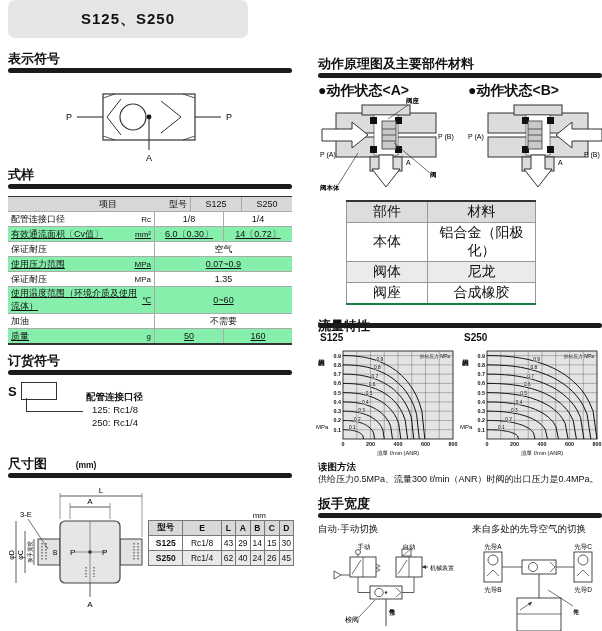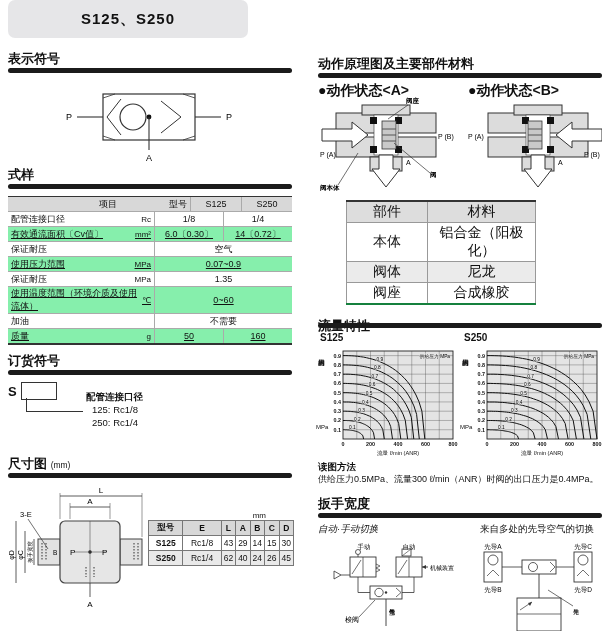--- a/index.html
+++ b/index.html
@@ -4,21 +4,21 @@
 <style>
   html,body{margin:0;padding:0;background:#fff;}
   #page{position:relative;width:602px;height:631px;background:#fff;overflow:hidden;
         font-family:"Liberation Sans","DejaVu Sans",sans-serif;color:#111;}
   .col{position:absolute;top:0;height:631px;}
   #col-left{left:8px;width:284px;}
   #col-right{left:318px;width:284px;}
   .hdr{position:absolute;left:0;top:0;width:240px;height:38px;background:#e6e6e8;border-radius:7px;
        display:flex;align-items:center;justify-content:center;font-weight:bold;font-size:15px;letter-spacing:1px;}
   .sec-title{position:absolute;left:0;font-weight:bold;font-size:13px;white-space:nowrap;}
-  .sec-unit{font-weight:normal;font-size:8.5px;}
+  .sec-unit{font-weight:bold;font-size:8.5px;margin-left:25px;}
   .sec-bar{position:absolute;left:0;width:100%;height:5px;background:#1b1b1b;border-radius:3px;}
   
   .spec{position:absolute;left:0;top:196px;width:284px;border-top:1.5px solid #333;border-bottom:2px solid #333;font-size:9px;}
   .srow{display:flex;border-bottom:1px solid #aaa;min-height:14px;align-items:stretch;}
   .srow:last-child{border-bottom:none;}
   .sc1{flex:0 0 140px;display:flex;justify-content:space-between;align-items:center;padding:0 3px;position:relative;}
   .sc1 span{position:relative;z-index:1;}
   .sunit{font-size:8px;}
   .sval{flex:1;border-left:1px solid #aaa;display:flex;align-items:center;justify-content:center;text-align:center;}
   .smerged{flex:2;}
@@ -439,22 +439,22 @@
           <text x="66.5" y="14.692334672460921" text-anchor="middle" font-size="4.8" fill="#000" paint-order="stroke" stroke="#e4e4e4" stroke-width="1.2">0.9</text>
           <text x="124" y="12" text-anchor="end" font-size="4.8" fill="#000" paint-order="stroke" stroke="#e4e4e4" stroke-width="1">供给压力 MPa</text>
         </svg>
     </div>
 
     <div class="read-t" style="left:0;top:461px;">读图方法</div>
     <div class="read-x" style="left:0;top:473px;">供给压力0.5MPa、流量300 ℓ/min（ANR）时阀的出口压力是0.4MPa。</div>
 
     <div class="sec-title" style="top:495px;">扳手宽度</div>
     <div class="sec-bar" style="top:513px;"></div>
-    <div class="cap" style="left:0;top:523px;font-style:italic;">自动·手动切换</div>
-    <div class="cap" style="right:8px;top:523px;text-align:right;">来自多处的先导空气的切换</div>
+    <div class="cap" style="left:0;top:523px;">自动·手动切换</div>
+    <div class="cap" style="right:16px;top:523px;text-align:right;">来自多处的先导空气的切换</div>
 
     <svg style="position:absolute;left:10px;top:540px;" width="148" height="91" viewBox="0 0 148 91">
       <text x="36" y="9" font-size="6.5" text-anchor="middle">手动</text>
       <circle cx="30" cy="12" r="2.5" fill="none" stroke="#333" stroke-width="0.8"></circle>
       <line x1="30" y1="14.5" x2="30" y2="17" stroke="#333" stroke-width="0.8"></line>
       <rect x="22" y="17" width="26" height="20" fill="none" stroke="#333" stroke-width="0.9"></rect>
       <line x1="35" y1="17" x2="35" y2="37" stroke="#333" stroke-width="0.7"></line>
       <line x1="24" y1="34" x2="33" y2="20" stroke="#333" stroke-width="0.7"></line>
       <path d="M48,24 l4,2 l-4,2 l4,2 l-4,2" fill="none" stroke="#333" stroke-width="0.7"></path>
       <path d="M6,31 L13,35 L6,39 Z" fill="none" stroke="#333" stroke-width="0.8"></path>

